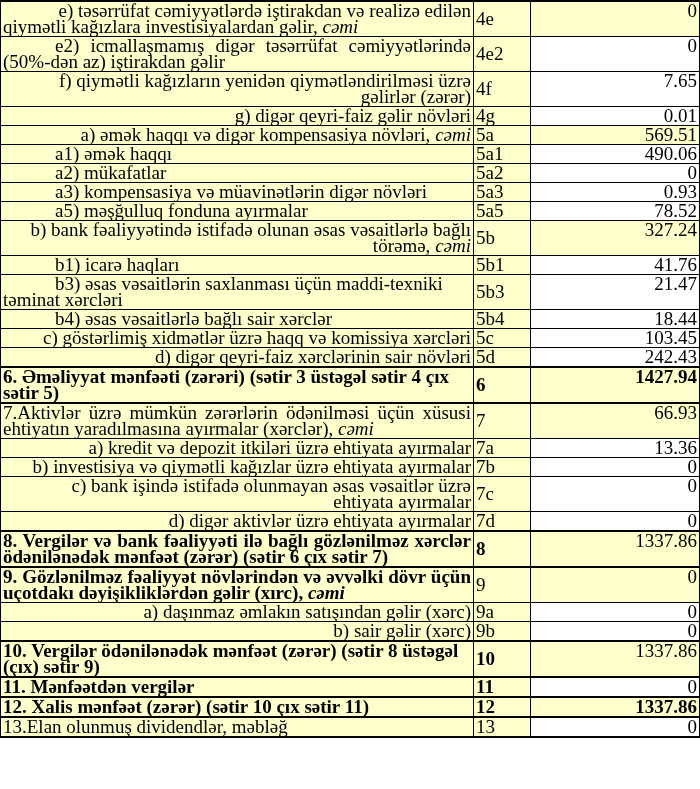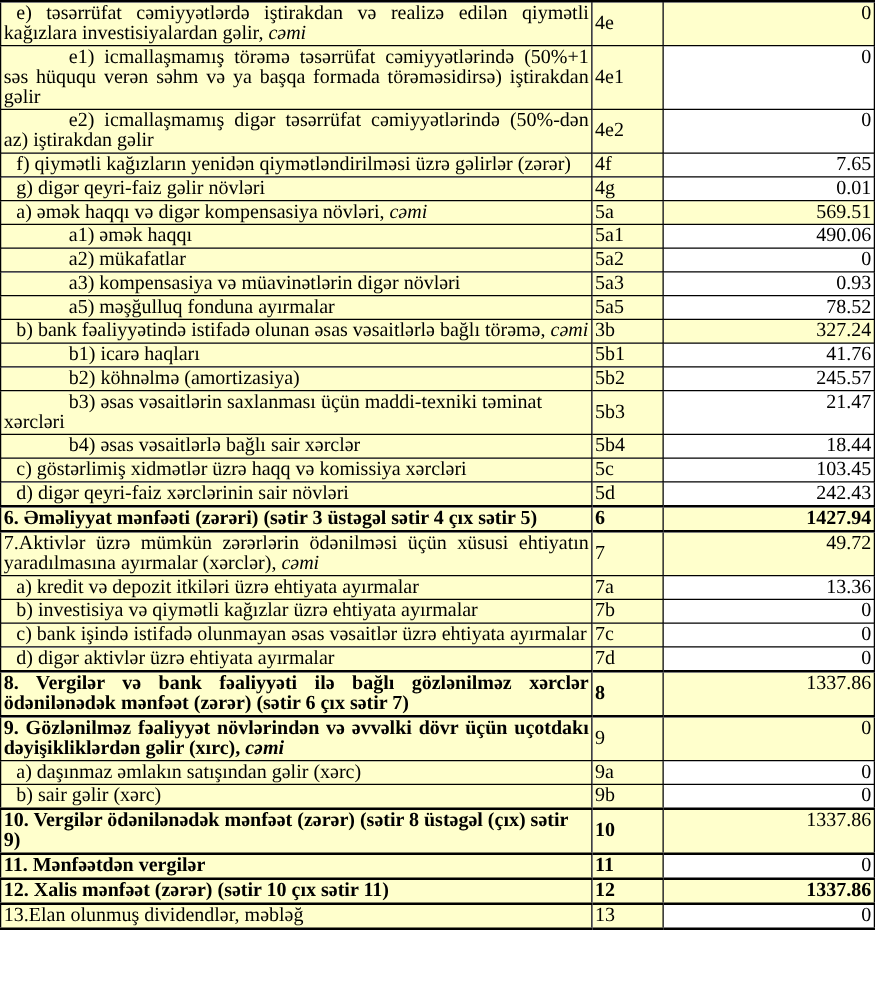--- a/index.html
+++ b/index.html
@@ -12,21 +12,21 @@
     width:700px;
     height:789px;
     background:#ffffff;
     overflow:hidden;
   }
   table.report{
     border-collapse:collapse;
     table-layout:fixed;
     width:699px;
     font-family:"Liberation Serif","DejaVu Serif",serif;
-    font-size:16px;
+    font-size:19px;
     color:#000000;
     border:1px solid #000000;
     border-top:2px solid #000000;
   }
   table.report td{
     border:1px solid #000000;
     padding:1px 2px;
     line-height:16px;
     overflow:hidden;
   }
@@ -41,21 +41,21 @@
     background:var(--hl,#ffffcc);
     vertical-align:top;
     text-align:left;
     padding-left:4px;
     padding-right:3px;
   }
   td.label.just{
     text-align:justify;
     text-align-last:left;
   }
-  td.label.ind1{ text-indent:10px; }
+  td.label.ind1{ text-indent:10px;text-align:right; }
   td.label.ind2{ text-indent:52px; }
   td.code{
     background:var(--hl,#ffffcc);
     text-align:left;
     vertical-align:middle;
   }
   td.value{
     background:#ffffff;
     text-align:right;
     vertical-align:top;
@@ -77,25 +77,20 @@
       <col style="width:57px">
       <col style="width:169px">
     </colgroup>
     <tbody>
         <tr>
           <td class="label ind1 just"><span>e) təsərrüfat cəmiyyətlərdə iştirakdan və realizə edilən qiymətli kağızlara investisiyalardan gəlir, </span><span class="it">cəmi</span></td>
           <td class="code">4e</td>
           <td class="value hl">0</td>
         </tr>
         <tr>
-          <td class="label ind2 just"><span>e1) icmallaşmamış törəmə təsərrüfat cəmiyyətlərində  (50%+1 səs hüququ verən səhm və ya başqa formada törəməsidirsə) iştirakdan gəlir</span></td>
-          <td class="code">4e1</td>
-          <td class="value">0</td>
-        </tr>
-        <tr>
           <td class="label ind2 just"><span>e2) icmallaşmamış digər təsərrüfat cəmiyyətlərində (50%-dən az) iştirakdan gəlir</span></td>
           <td class="code">4e2</td>
           <td class="value">0</td>
         </tr>
         <tr>
           <td class="label ind1"><span>f) qiymətli kağızların yenidən qiymətləndirilməsi üzrə gəlirlər (zərər)</span></td>
           <td class="code">4f</td>
           <td class="value">7.65</td>
         </tr>
         <tr>
@@ -123,34 +118,29 @@
           <td class="code">5a3</td>
           <td class="value">0.93</td>
         </tr>
         <tr>
           <td class="label ind2"><span>a5) məşğulluq fonduna ayırmalar</span></td>
           <td class="code">5a5</td>
           <td class="value">78.52</td>
         </tr>
         <tr>
           <td class="label ind1"><span>b) bank fəaliyyətində istifadə olunan əsas vəsaitlərlə bağlı törəmə, </span><span class="it">cəmi</span></td>
-          <td class="code">3b</td>
+          <td class="code">5b</td>
           <td class="value hl">327.24</td>
         </tr>
         <tr>
           <td class="label ind2"><span>b1) icarə haqları</span></td>
           <td class="code">5b1</td>
           <td class="value">41.76</td>
         </tr>
         <tr>
-          <td class="label ind2"><span>b2) köhnəlmə (amortizasiya)</span></td>
-          <td class="code">5b2</td>
-          <td class="value">245.57</td>
-        </tr>
-        <tr>
           <td class="label ind2"><span>b3) əsas vəsaitlərin saxlanması üçün maddi-texniki təminat xərcləri</span></td>
           <td class="code">5b3</td>
           <td class="value">21.47</td>
         </tr>
         <tr>
           <td class="label ind2"><span>b4) əsas vəsaitlərlə bağlı sair xərclər</span></td>
           <td class="code">5b4</td>
           <td class="value">18.44</td>
         </tr>
         <tr>
@@ -164,21 +154,21 @@
           <td class="value">242.43</td>
         </tr>
         <tr class="section">
           <td class="label ind0 b"><span>6. Əməliyyat mənfəəti (zərəri) (sətir 3 üstəgəl sətir 4 çıx sətir 5)</span></td>
           <td class="code b">6</td>
           <td class="value hl b">1427.94</td>
         </tr>
         <tr class="section">
           <td class="label ind0 just"><span>7.Aktivlər üzrə mümkün zərərlərin ödənilməsi üçün xüsusi ehtiyatın yaradılmasına ayırmalar (xərclər), </span><span class="it">cəmi</span></td>
           <td class="code">7</td>
-          <td class="value hl">49.72</td>
+          <td class="value hl">66.93</td>
         </tr>
         <tr>
           <td class="label ind1"><span>a) kredit və depozit itkiləri üzrə ehtiyata ayırmalar</span></td>
           <td class="code">7a</td>
           <td class="value">13.36</td>
         </tr>
         <tr>
           <td class="label ind1"><span>b) investisiya və qiymətli kağızlar üzrə ehtiyata ayırmalar</span></td>
           <td class="code">7b</td>
           <td class="value">0</td>

